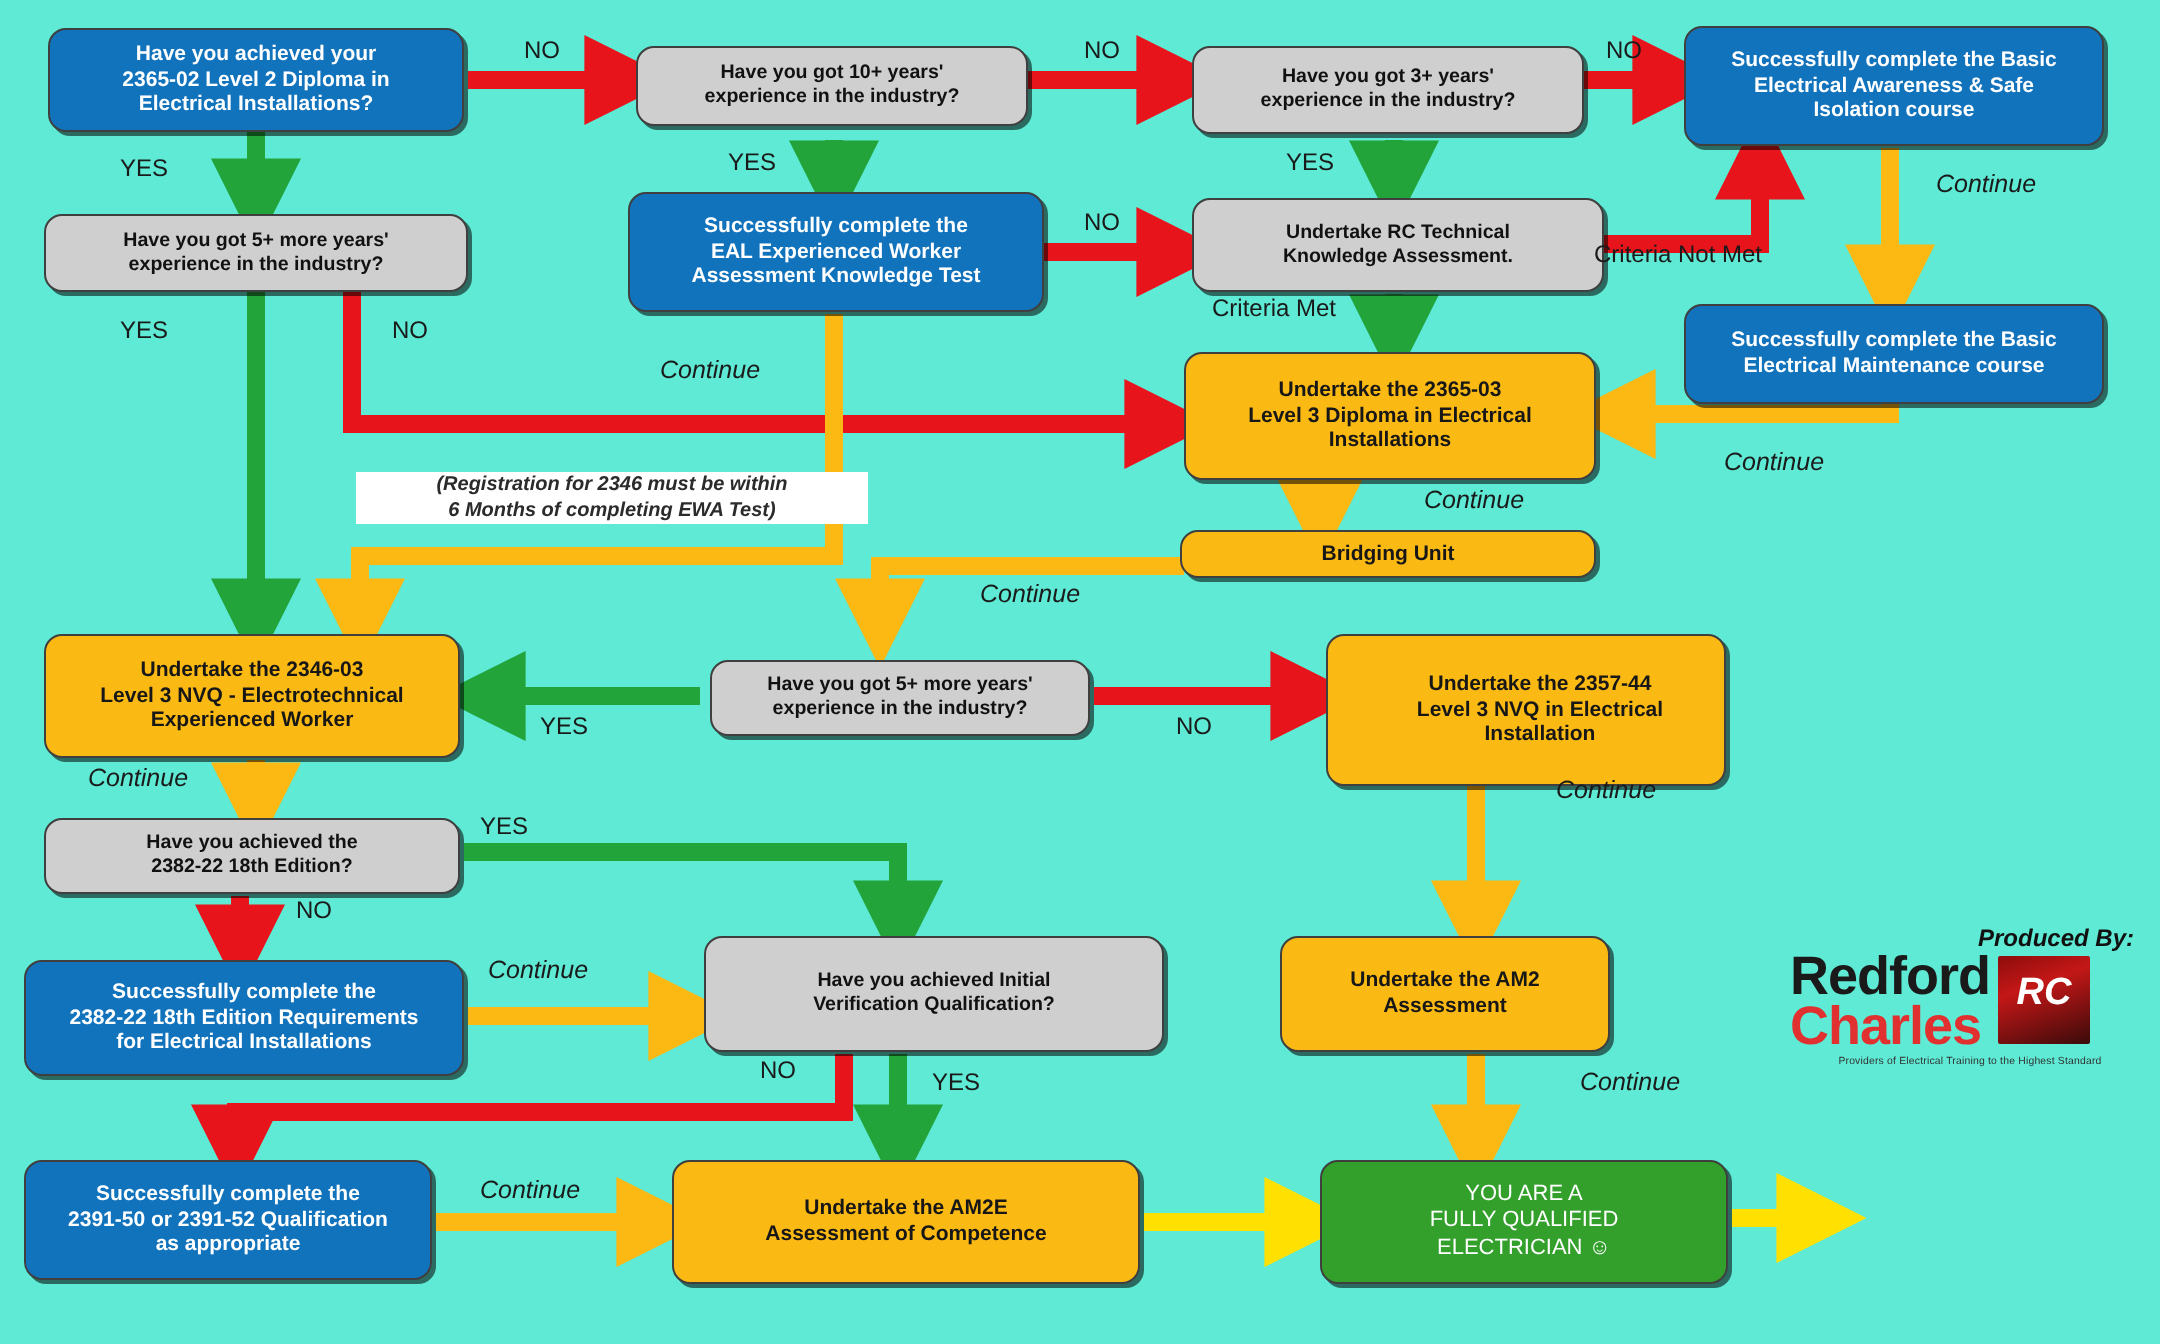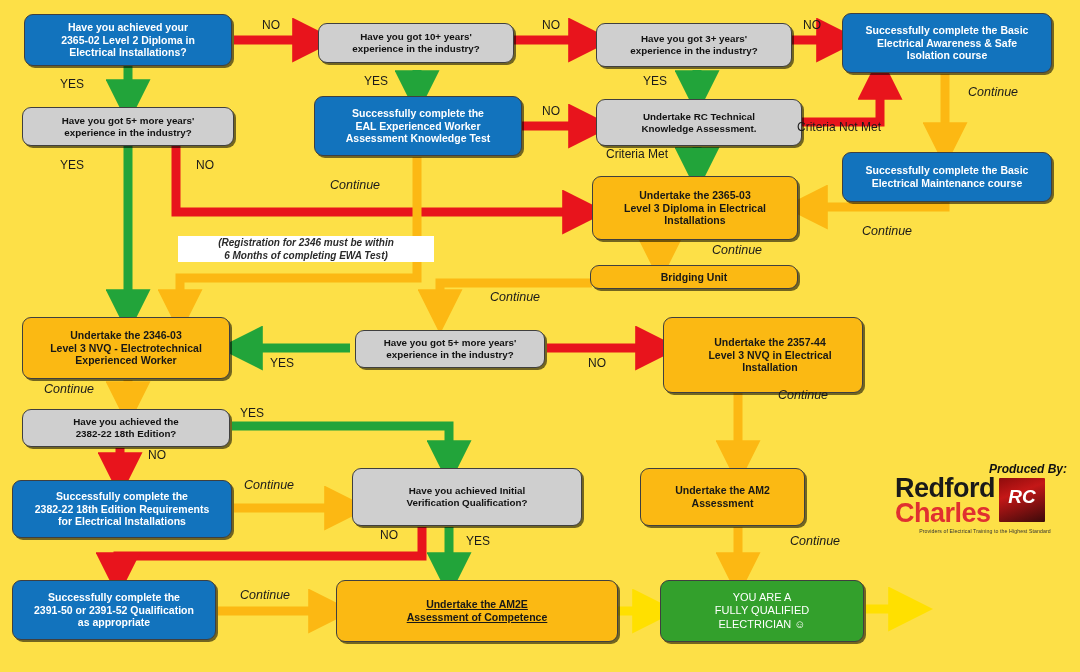--- a/index.html
+++ b/index.html
@@ -1,17 +1,17 @@
 <!DOCTYPE html>
 <html><head>
 <meta charset="utf-8">
 <style>
   html,body{margin:0;padding:0;background:#ffffff;}
   body{font-family:"Liberation Sans",sans-serif;}
-  #stage{position:relative;width:1080px;height:672px;background:#fde047;overflow:hidden;}
+  #stage{position:relative;width:1080px;height:672px;background:#5eead4;overflow:hidden;}
   svg#wires{position:absolute;left:0;top:0;width:1080px;height:672px;}
 
   .node{position:absolute;box-sizing:border-box;display:flex;align-items:center;
         justify-content:center;text-align:center;border-radius:9px;
         border:1.6px solid #3f3f3f;padding:3px 6px;
         box-shadow:2px 2px 0 rgba(0,0,0,.55);z-index:5;}
   .node span{display:block;line-height:1.22;}
   .blue{background:#1273bd;color:#ffffff;font-weight:bold;font-size:10.5px;}
   .grey{background:#cfcfcf;color:#111111;font-weight:bold;font-size:9.8px;}
   .amber{background:#fbb913;color:#171717;font-weight:bold;font-size:10.5px;}
@@ -247,21 +247,21 @@
   </div>
 
   <div class="node blue" style="left:12px;top:580px;width:204px;height:60px;">
     <span>
       <span>Successfully complete the</span>
       <span>2391-50 or 2391-52 Qualification</span>
       <span>as appropriate</span>
     </span>
   </div>
 
-  <div class="node amber" style="left:336px;top:580px;width:282px;height:62px;text-decoration:underline;">
+  <div class="node amber" style="left:336px;top:580px;width:234px;height:62px;">
     <span>
       <span>Undertake the AM2E</span>
       <span>Assessment of Competence</span>
     </span>
   </div>
 
   <div class="node green" style="left:660px;top:580px;width:204px;height:62px;">
     <span>
       <span>YOU ARE A</span>
       <span>FULLY QUALIFIED</span>

